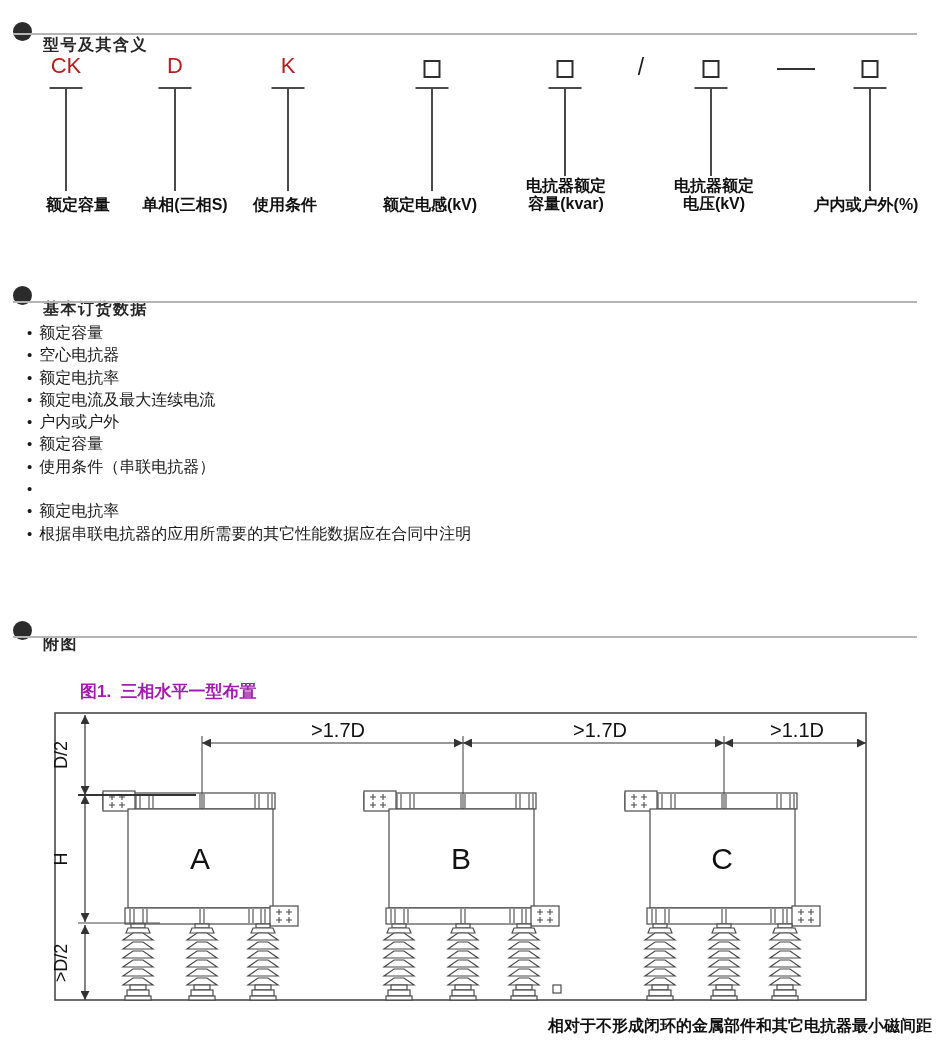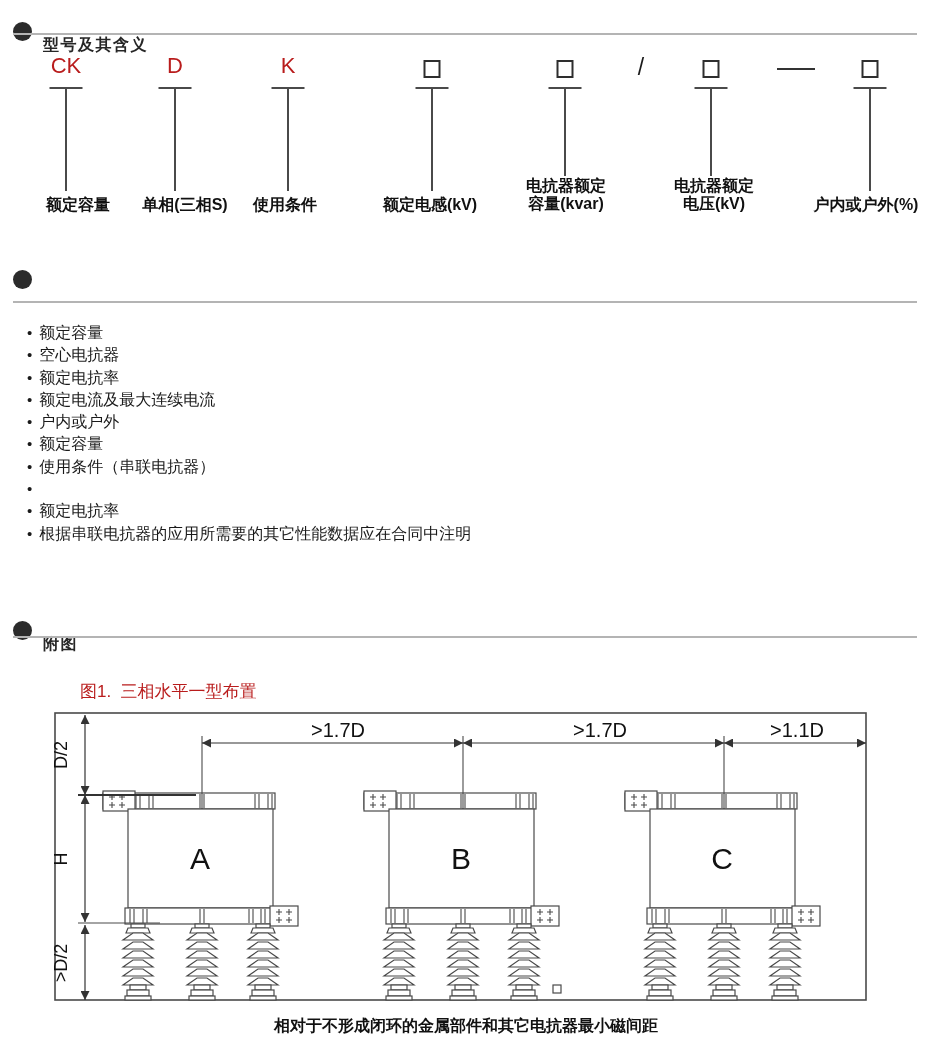--- a/index.html
+++ b/index.html
@@ -30,23 +30,23 @@
   .lbl.two{top:127px;line-height:18px;}
   .md .slash{position:absolute;top:4px;transform:translateX(-50%);font-size:23px;color:#1a1a1a;}
   .md .dashline{position:absolute;top:18px;width:38px;height:2px;background:#333;transform:translateX(-50%);}
 
   
   .olist{position:absolute;top:322px;left:27px;}
   .olist .item{display:flex;align-items:flex-start;font-size:16px;line-height:22.3px;color:#1a1a1a;}
   .item .b{margin-right:7px;font-size:15px;}
 
   
-  .figtitle{position:absolute;top:680px;left:80px;font-size:17px;font-weight:normal;color:#b91c1c;white-space:pre;}
+  .figtitle{position:absolute;top:680px;left:80px;font-size:17px;font-weight:bold;color:#a21caf;white-space:pre;}
   svg.fig{position:absolute;top:706px;left:48px;}
-  .caption{position:absolute;top:1016px;left:0;width:932px;text-align:center;
+  .caption{position:absolute;top:1016px;left:0;width:932px;text-align:right;
            font-size:16px;font-weight:bold;color:#111;}
 
   
   .ln{stroke:#4a4a4a;stroke-width:1.3;fill:none;}
   .thin{stroke-width:1.1;}
   .part{fill:#ffffff;stroke:#4a4a4a;stroke-width:1.2;}
   .box{fill:none;stroke:#4a4a4a;stroke-width:1.6;}
   .dim{stroke:#333;stroke-width:1.2;fill:none;}
   .eline{stroke:#333;stroke-width:2.2;}
   .dimtxt{font-size:20px;fill:#111;font-family:"Liberation Sans","DejaVu Sans",sans-serif;}
@@ -105,20 +105,21 @@
   <div class="dashline" style="left:796px"></div>
 
   <div class="sqr" style="left:870px"></div>
   <div class="tbar" style="left:870px"></div>
   <div class="vline long" style="left:870px"></div>
   <div class="lbl one" style="left:866px">户内或户外(%)</div>
 </div>
 
 <div class="sec" id="sec2">
   <div class="dot"></div>
+  <div class="t">基本订货数据</div>
 </div>
 <div class="rule" id="rule2"></div>
 
 <div class="olist">
   <div class="item">
       <span class="b">•</span>
       <span>额定容量</span>
     </div>
   <div class="item">
       <span class="b">•</span>

